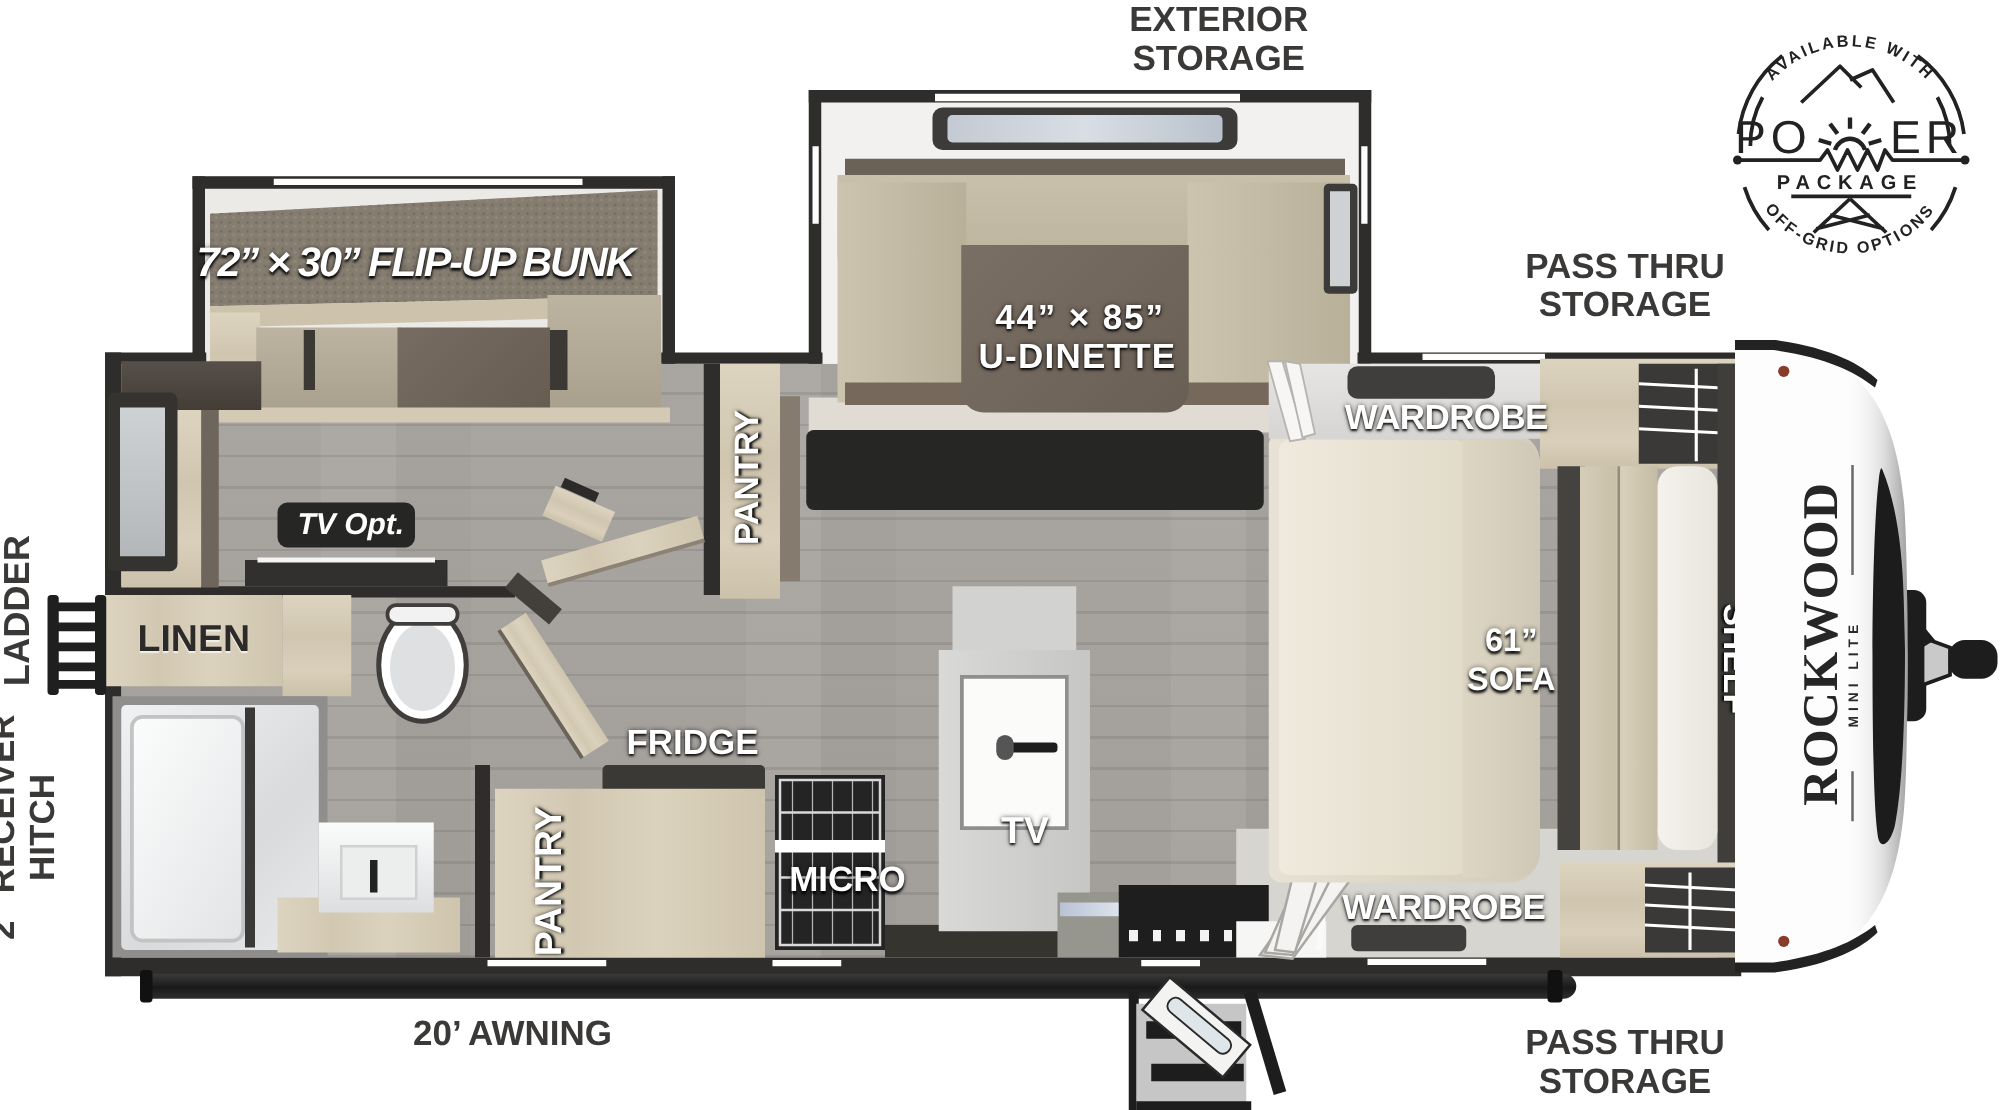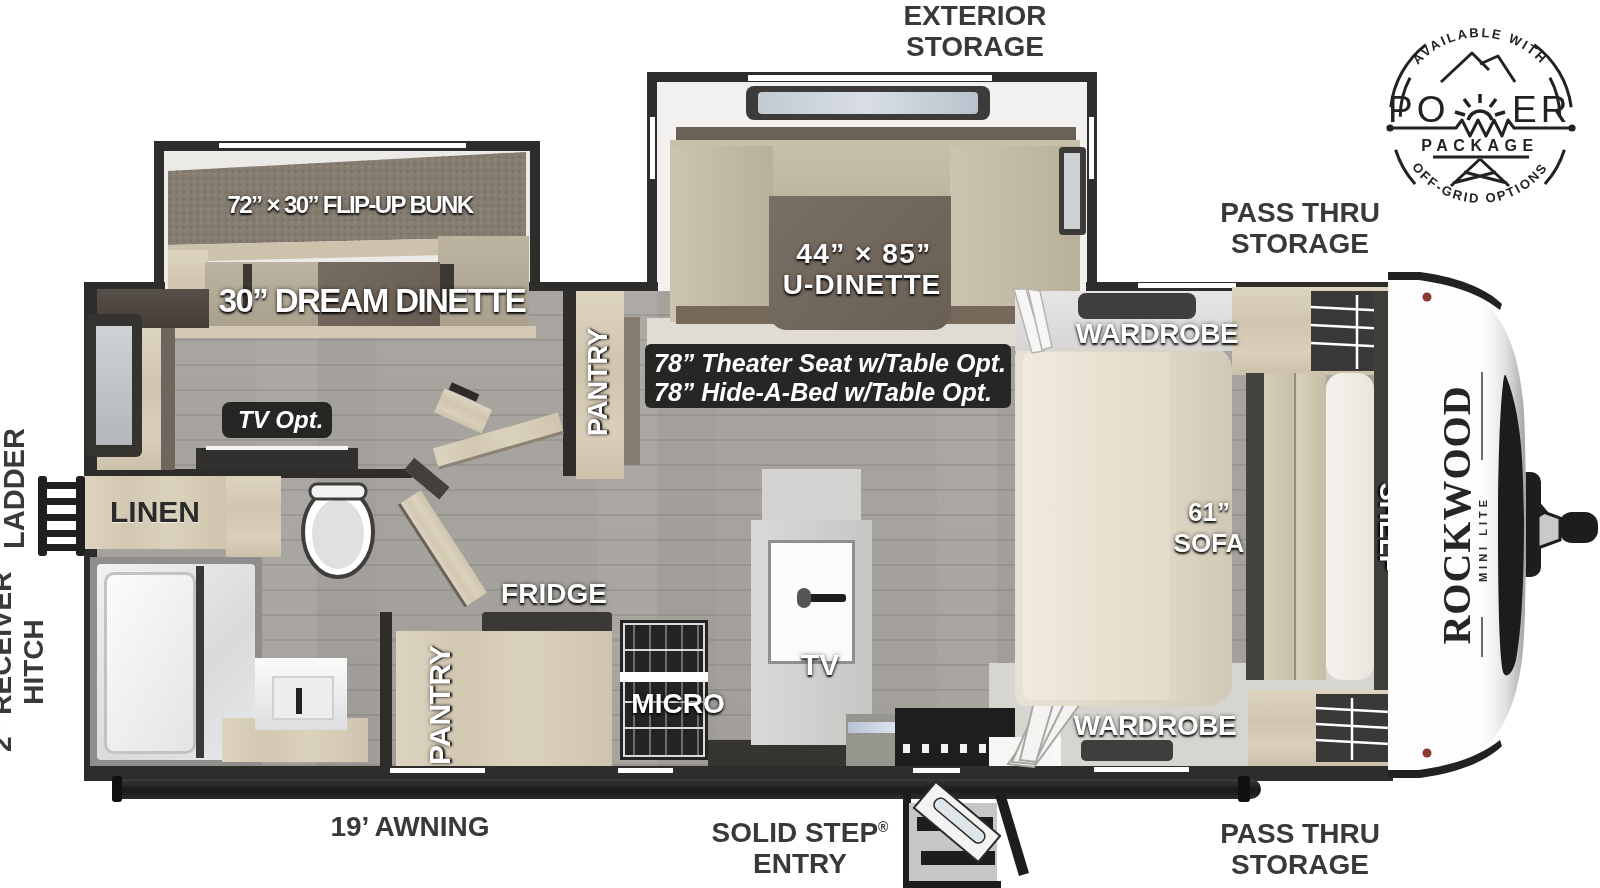--- a/index.html
+++ b/index.html
@@ -13,22 +13,21 @@
   .wood{background:linear-gradient(90deg,#ddd4c0,#d2c8b2 30%,#dbd2bd 60%,#cfc5ae);}
   .wood2{background:linear-gradient(180deg,#ddd4c0,#d0c6b0 40%,#d9cfba 75%,#ccc2ab);}
 </style>
 </head>
 <body>
 <div id="page">
 
   <div class="dk" style="left:830px;top:0px;width:290px;font-size:28px;line-height:31px;">EXTERIOR<br>STORAGE</div>
   <div class="dk" style="left:1155px;top:197px;width:290px;font-size:28px;line-height:31px;">PASS THRU<br>STORAGE</div>
   <div class="dk" style="left:1155px;top:818px;width:290px;font-size:28px;line-height:31px;">PASS THRU<br>STORAGE</div>
-  <div class="dk" style="left:655px;top:812px;width:290px;font-size:28px;line-height:31px;">SOLID STEP<sup style="font-size:14px;">®</sup><br>ENTRY</div>
-  <div class="dk" style="left:265px;top:811px;width:290px;font-size:28px;">19’ AWNING</div>
+  <div class="dk" style="left:265px;top:811px;width:290px;font-size:28px;">20’ AWNING</div>
   <div class="dk" style="left:-48px;top:472px;width:125px;font-size:29px;transform:rotate(-90deg);">LADDER</div>
   <div class="dk" style="left:-72px;top:630px;width:180px;font-size:28px;line-height:32px;transform:rotate(-90deg);">2” RECEIVER<br>HITCH</div>
 
   <div class="abs" style="left:97px;top:291px;width:1295px;height:475px;
     background:
       repeating-linear-gradient(180deg,rgba(0,0,0,0) 0 23px,rgba(70,68,66,.14) 23px 25px),
       repeating-linear-gradient(90deg,rgba(255,255,255,0) 0 160px,rgba(255,255,255,.05) 160px 220px,rgba(0,0,0,.02) 220px 280px,rgba(255,255,255,0) 280px 340px),
       linear-gradient(180deg,#a9a5a0,#a29e99);"></div>
 
   <div class="abs" style="left:989px;top:663px;width:403px;height:103px;background:#d7d5d0;"></div>
@@ -209,27 +208,25 @@
   <svg class="abs" style="left:1316px;top:694px;" width="74" height="68" viewBox="0 0 74 68">
     <g stroke="#fff" stroke-width="2.5" fill="none">
       <path d="M0 14 L74 18 M0 30 L74 34 M0 46 L74 50"></path>
       <path d="M36 4 V66"></path>
     </g>
   </svg>
 
   <div class="abs" style="left:1081px;top:740px;width:92px;height:21px;background:#3f3e3c;border-radius:5px;"></div>
 
   <div class="abs" style="left:645px;top:344px;width:366px;height:64px;background:#262624;border-radius:6px;"></div>
-  <div class="lab" style="left:654px;top:349px;font-size:25px;font-style:italic;line-height:29px;text-shadow:none;">78” Theater Seat w/Table Opt.<br>78” Hide-A-Bed w/Table Opt.</div>
 
   <div class="abs" style="left:222px;top:402px;width:110px;height:36px;background:#262624;border-radius:8px;"></div>
   <div class="lab" style="left:238px;top:406px;font-size:24px;font-style:italic;text-shadow:none;">TV Opt.</div>
 
-  <div class="lab" style="left:350px;top:191px;font-size:24px;letter-spacing:-1.6px;transform:translateX(-50%);">72” × 30” FLIP-UP BUNK</div>
-  <div class="lab" style="left:372px;top:282px;font-size:33px;letter-spacing:-1.6px;transform:translateX(-50%);">30” DREAM DINETTE</div>
+  <div class="lab" style="left:332px;top:191px;font-size:33px;letter-spacing:-1.6px;transform:translateX(-50%);font-style:italic;">72” × 30” FLIP-UP BUNK</div>
   <div class="lab" style="left:864px;top:238px;font-size:28px;letter-spacing:1.5px;transform:translateX(-50%);">44” × 85”</div>
   <div class="lab" style="left:862px;top:269px;font-size:28px;letter-spacing:1px;transform:translateX(-50%);">U-DINETTE</div>
   <div class="lab" style="left:598px;top:382px;font-size:27px;transform:translate(-50%,-50%) rotate(-90deg);">PANTRY</div>
   <div class="lab" style="left:1157px;top:318px;font-size:28px;letter-spacing:-0.5px;transform:translateX(-50%);">WARDROBE</div>
   <div class="lab" style="left:1209px;top:497px;font-size:26px;width:80px;text-align:center;line-height:31px;white-space:normal;transform:translateX(-50%);">61” SOFA</div>
   <div class="lab" style="left:1388px;top:527px;font-size:27px;transform:translate(-50%,-50%) rotate(90deg);">SHELF</div>
   <div class="lab" style="left:155px;top:512px;font-size:30px;color:#2c2b29;text-shadow:0 1px 1px rgba(255,255,255,.7);transform:translate(-50%,-50%);">LINEN</div>
   <div class="lab" style="left:554px;top:594px;font-size:28px;transform:translate(-50%,-50%);">FRIDGE</div>
   <div class="lab" style="left:440px;top:705px;font-size:30px;transform:translate(-50%,-50%) rotate(-90deg);">PANTRY</div>
   <div class="lab" style="left:678px;top:704px;font-size:28px;transform:translate(-50%,-50%);">MICRO</div>

